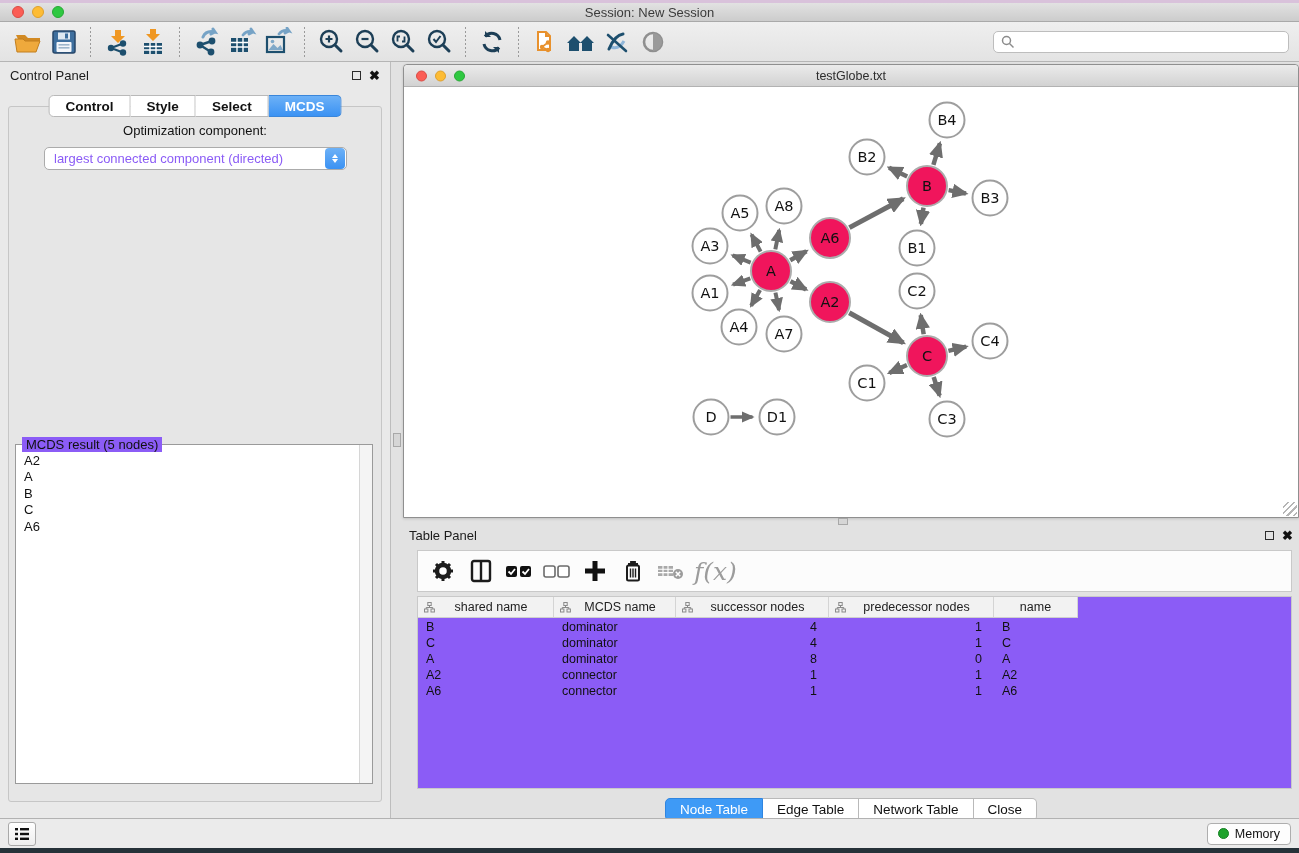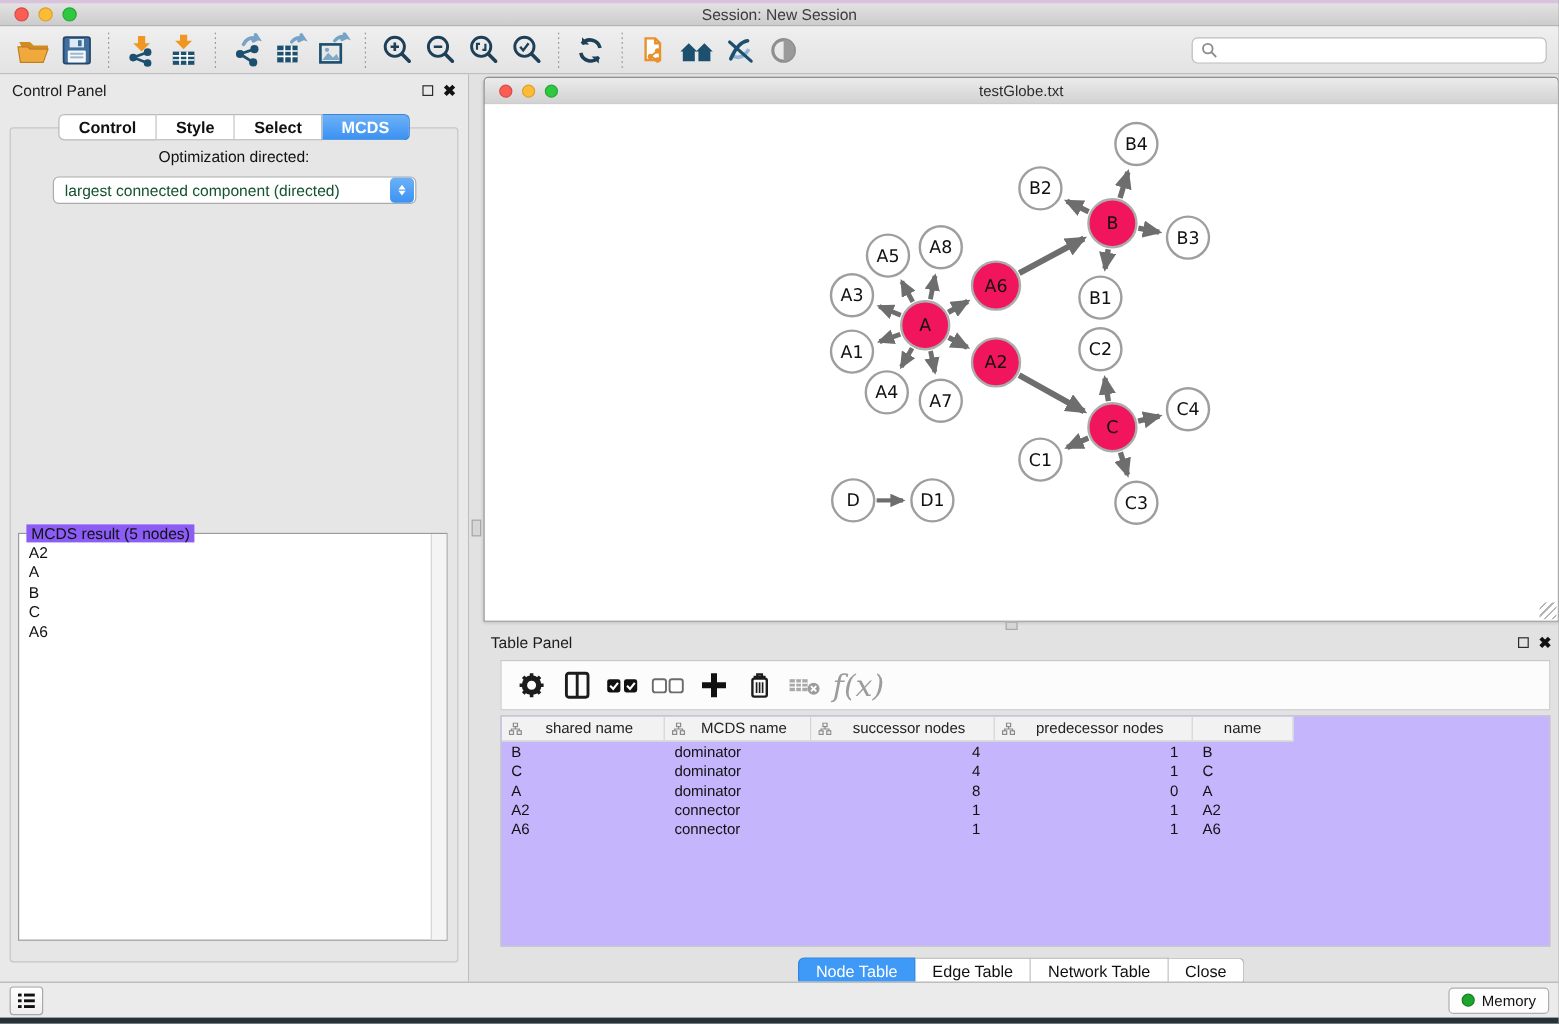--- a/index.html
+++ b/index.html
@@ -49,21 +49,21 @@
     color:#111; background:#fff; border:1px solid #b9b9b9; border-left-width:0; }
   .seg-tab:first-child { border-left-width:1px; border-radius:5px 0 0 5px; }
   .seg-tab:last-child { border-radius:0 5px 5px 0; }
   .seg-tab.active { background:linear-gradient(#6db1f7,#3b92f3); border-color:#3a86da; color:#fff; }
 
   .cp-body { position:absolute; left:8px; right:8px; top:44px; bottom:16px;
     background:#E6E6E6; border:1px solid #c6c6c6; border-radius:3px; }
   .opt-label { position:absolute; left:0; width:100%; top:16px; text-align:center; font-size:13px; color:#111; }
   .select-box { position:absolute; left:35px; right:34px; top:40px; height:23px; background:#fff;
     border:1px solid #ababab; border-radius:5px; display:flex; align-items:center; }
-  .select-text { flex:1; font-size:13px; color:#14532d; padding-left:9px; white-space:nowrap; overflow:hidden; }
+  .select-text { flex:1; font-size:13px; color:#8b5cf6; padding-left:9px; white-space:nowrap; overflow:hidden; }
   .select-stepper { width:20px; height:21px; margin:0; border-radius:4px; background:linear-gradient(#6db1f7,#3b92f3);
     display:flex; flex-direction:column; align-items:center; justify-content:center; gap:1px; margin-right:1px; }
   .chev { width:0; height:0; border-left:3.5px solid transparent; border-right:3.5px solid transparent; }
   .chev.up { border-bottom:4px solid #fff; }
   .chev.down { border-top:4px solid #fff; }
   .cp-buttons { position:absolute; left:0; width:100%; top:72px; display:flex; justify-content:center; gap:14px; }
   .push-btn { height:23px; padding:0 18px; background:linear-gradient(#ffffff,#f2f2f2); border:1px solid #adadad;
     border-radius:5px; font-size:13px; color:#111; display:flex; align-items:center; }
 
   .result-box { position:absolute; left:6px; right:8px; top:337px; height:340px;
@@ -87,21 +87,21 @@
 
   
   .table-panel { position:absolute; left:12px; right:0; top:460px; bottom:0; }
   .tp-header { position:absolute; left:6px; right:6px; top:2px; height:22px; display:flex; align-items:center; }
   .tp-title { font-size:13px; color:#1c1c1c; }
   .tp-toolbar { position:absolute; left:14px; right:7px; top:28px; height:42px; background:#fcfcfc;
     border:1px solid #c9c9c9; display:flex; align-items:center; padding:0 8px; gap:4px; }
   .tp-tool { width:34px; height:34px; display:flex; align-items:center; justify-content:center; }
   .fx-label { font-family:"DejaVu Serif", serif; font-style:italic; font-size:25px; color:#9c9c9c; padding-left:2px; }
 
-  .tp-table { position:absolute; left:14px; right:7px; top:74px; height:193px; background:#c4b5fd; border:1px solid #c9c9c9; overflow:hidden; }
+  .tp-table { position:absolute; left:14px; right:7px; top:74px; height:193px; background:#8b5cf6; border:1px solid #c9c9c9; overflow:hidden; }
   .thead { position:absolute; left:0; top:0; height:21px; display:flex; background:#f2f2f2; border-bottom:1px solid #cfcfcf; }
   .th { display:flex; align-items:center; border-right:1px solid #d4d4d4; font-size:12.5px; color:#222; padding-left:6px; }
   .th .th-label { flex:1; text-align:center; padding-right:6px; }
   .tbody { position:absolute; left:0; top:22px; right:0; bottom:0; }
   .tr { display:flex; height:16px; align-items:center; }
   .td { font-size:12.5px; color:#111; white-space:nowrap; overflow:hidden; }
   .td.left { text-align:left; padding-left:8px; }
   .td.right { text-align:right; padding-right:12px; }
 
   .tp-tabs { position:absolute; left:0; right:0; top:276px; display:flex; justify-content:center; }
@@ -293,21 +293,21 @@
       </div>
 
       <div class="cp-tabs">
           <div class="seg-tab">Control</div>
           <div class="seg-tab">Style</div>
           <div class="seg-tab">Select</div>
           <div class="seg-tab active">MCDS</div>
         </div>
 
       <div class="cp-body">
-        <div class="opt-label">Optimization directed:</div>
+        <div class="opt-label">Optimization component:</div>
 
         <div class="select-box">
           <span class="select-text">largest connected component (directed)</span>
           <span class="select-stepper">
             <span class="chev up"></span>
               <span class="chev down"></span>
           </span>
         </div>
 
 

